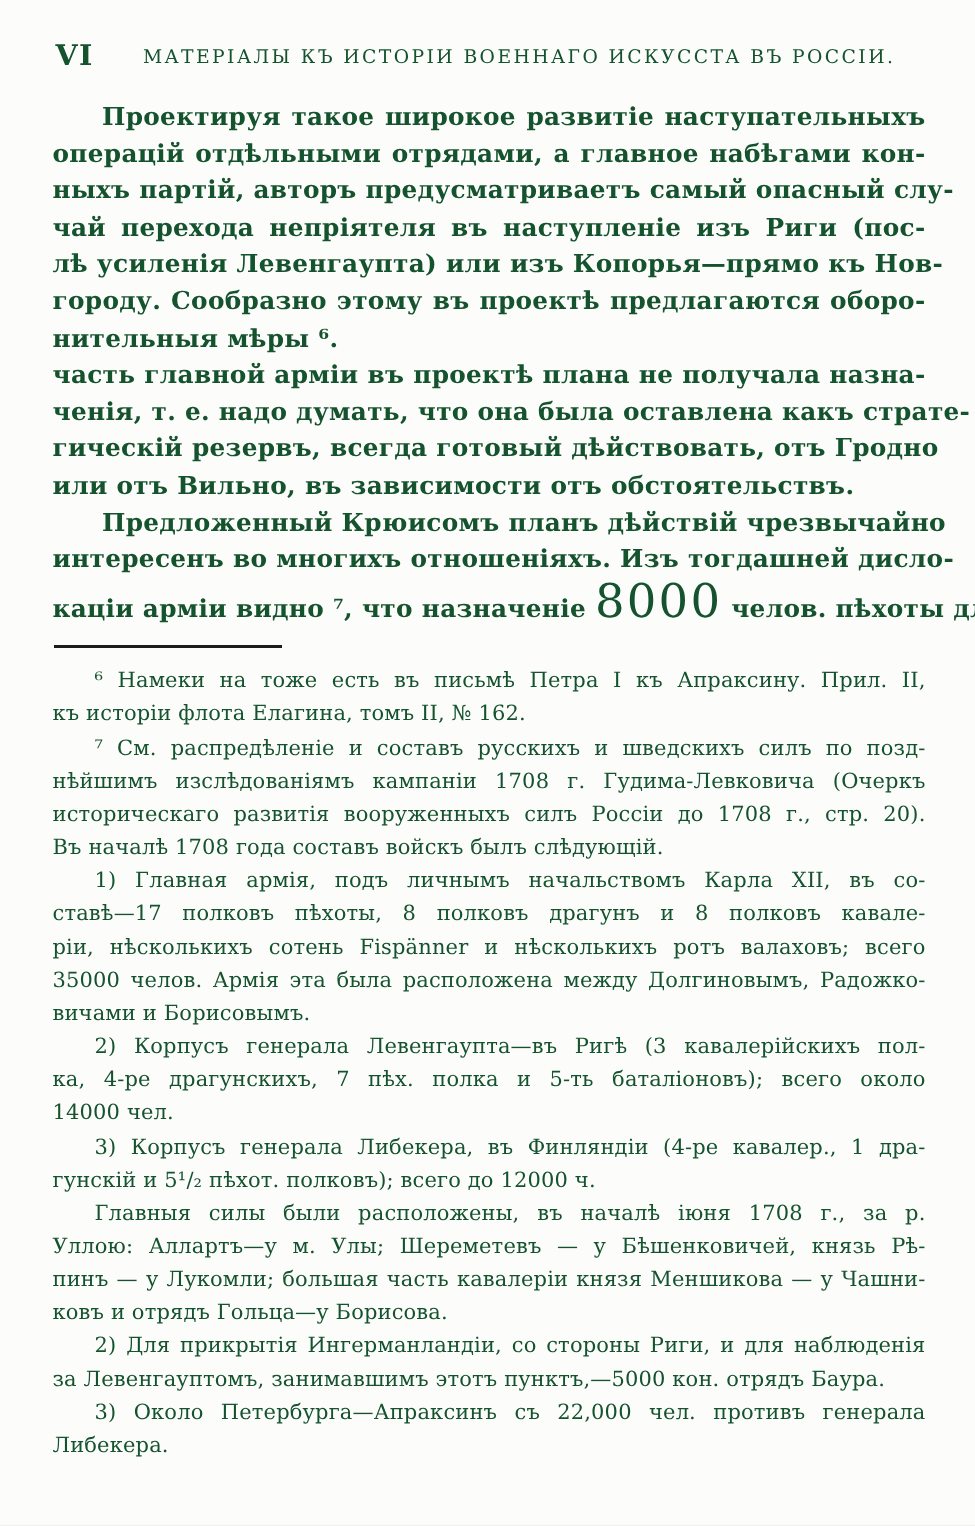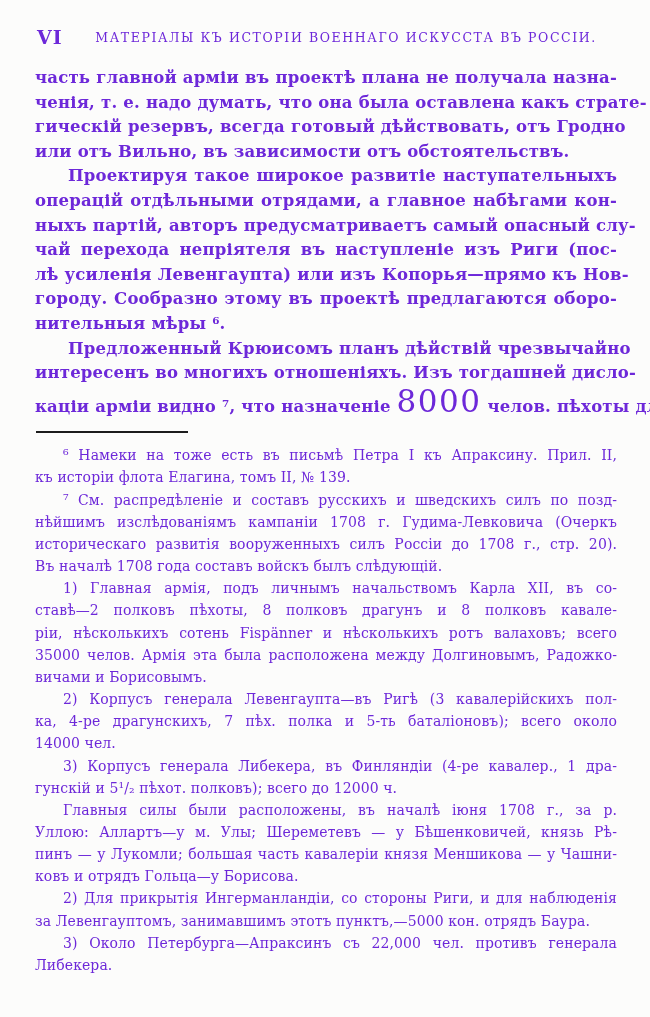--- a/index.html
+++ b/index.html
@@ -6,21 +6,21 @@
     margin: 0;
     padding: 0;
     background: #e8e8e6;
   }
   .page {
     position: relative;
     width: 650px;
     height: 1017px;
     margin: 0 auto;
     background: #fcfcfb;
-    color: #6d28d9;
+    color: #14532d;
     font-family: "DejaVu Serif", serif;
     overflow: hidden;
     box-sizing: border-box;
     padding: 26px 33px 0 35px;
   }
   
   .header {
     position: relative;
     height: 26px;
     margin-bottom: 14px;
@@ -88,57 +88,57 @@
 
 <div class="page">
 
   <div class="header">
     <span class="page-number">VI</span>
     <span class="running-title">МАТЕРІАЛЫ КЪ ИСТОРІИ ВОЕННАГО ИСКУССТА ВЪ РОССІИ.</span>
   </div>
 
   <div class="main-text">
       <div class="para">
-        <div class="line">часть главной арміи въ проектѣ плана не получала назна-</div>
-        <div class="line">ченія, т. е. надо думать, что она была оставлена какъ страте-</div>
-        <div class="line">гическій резервъ, всегда готовый дѣйствовать, отъ Гродно</div>
-        <div class="line last">или отъ Вильно, въ зависимости отъ обстоятельствъ.</div>
-      </div>
-      <div class="para">
         <div class="line indent">Проектируя такое широкое развитіе наступательныхъ</div>
         <div class="line">операцій отдѣльными отрядами, а главное набѣгами кон-</div>
         <div class="line">ныхъ партій, авторъ предусматриваетъ самый опасный слу-</div>
         <div class="line">чай перехода непріятеля въ наступленіе изъ Риги (пос-</div>
         <div class="line">лѣ усиленія Левенгаупта) или изъ Копорья—прямо къ Нов-</div>
         <div class="line">городу. Сообразно этому въ проектѣ предлагаются оборо-</div>
         <div class="line last">нительныя мѣры ⁶.</div>
+      </div>
+      <div class="para">
+        <div class="line">часть главной арміи въ проектѣ плана не получала назна-</div>
+        <div class="line">ченія, т. е. надо думать, что она была оставлена какъ страте-</div>
+        <div class="line">гическій резервъ, всегда готовый дѣйствовать, отъ Гродно</div>
+        <div class="line last">или отъ Вильно, въ зависимости отъ обстоятельствъ.</div>
       </div>
       <div class="para">
         <div class="line indent">Предложенный Крюисомъ планъ дѣйствій чрезвычайно</div>
         <div class="line">интересенъ во многихъ отношеніяхъ. Изъ тогдашней дисло-</div>
         <div class="line"><span>каціи арміи видно ⁷, что назначеніе </span><span class="bignum">8000</span><span> челов. пѣхоты для</span></div>
       </div>
     </div>
 
   <div class="footnote-separator"></div>
 
   <div class="footnotes">
       <div class="para">
         <div class="line indent">⁶ Намеки на тоже есть въ письмѣ Петра I къ Апраксину. Прил. II,</div>
-        <div class="line last">къ исторіи флота Елагина, томъ II, № 139.</div>
+        <div class="line last">къ исторіи флота Елагина, томъ II, № 162.</div>
       </div>
       <div class="para">
         <div class="line indent">⁷ См. распредѣленіе и составъ русскихъ и шведскихъ силъ по позд-</div>
         <div class="line">нѣйшимъ изслѣдованіямъ кампаніи 1708 г. Гудима-Левковича (Очеркъ</div>
         <div class="line">историческаго развитія вооруженныхъ силъ Россіи до 1708 г., стр. 20).</div>
         <div class="line last">Въ началѣ 1708 года составъ войскъ былъ слѣдующій.</div>
       </div>
       <div class="para">
         <div class="line indent">1) Главная армія, подъ личнымъ начальствомъ Карла XII, въ со-</div>
-        <div class="line">ставѣ—2 полковъ пѣхоты, 8 полковъ драгунъ и 8 полковъ кавале-</div>
+        <div class="line">ставѣ—17 полковъ пѣхоты, 8 полковъ драгунъ и 8 полковъ кавале-</div>
         <div class="line">ріи, нѣсколькихъ сотень Fispänner и нѣсколькихъ ротъ валаховъ; всего</div>
         <div class="line">35000 челов. Армія эта была расположена между Долгиновымъ, Радожко-</div>
         <div class="line last">вичами и Борисовымъ.</div>
       </div>
       <div class="para">
         <div class="line indent">2) Корпусъ генерала Левенгаупта—въ Ригѣ (3 кавалерійскихъ пол-</div>
         <div class="line">ка, 4-ре драгунскихъ, 7 пѣх. полка и 5-ть баталіоновъ); всего около</div>
         <div class="line last">14000 чел.</div>
       </div>
       <div class="para">

